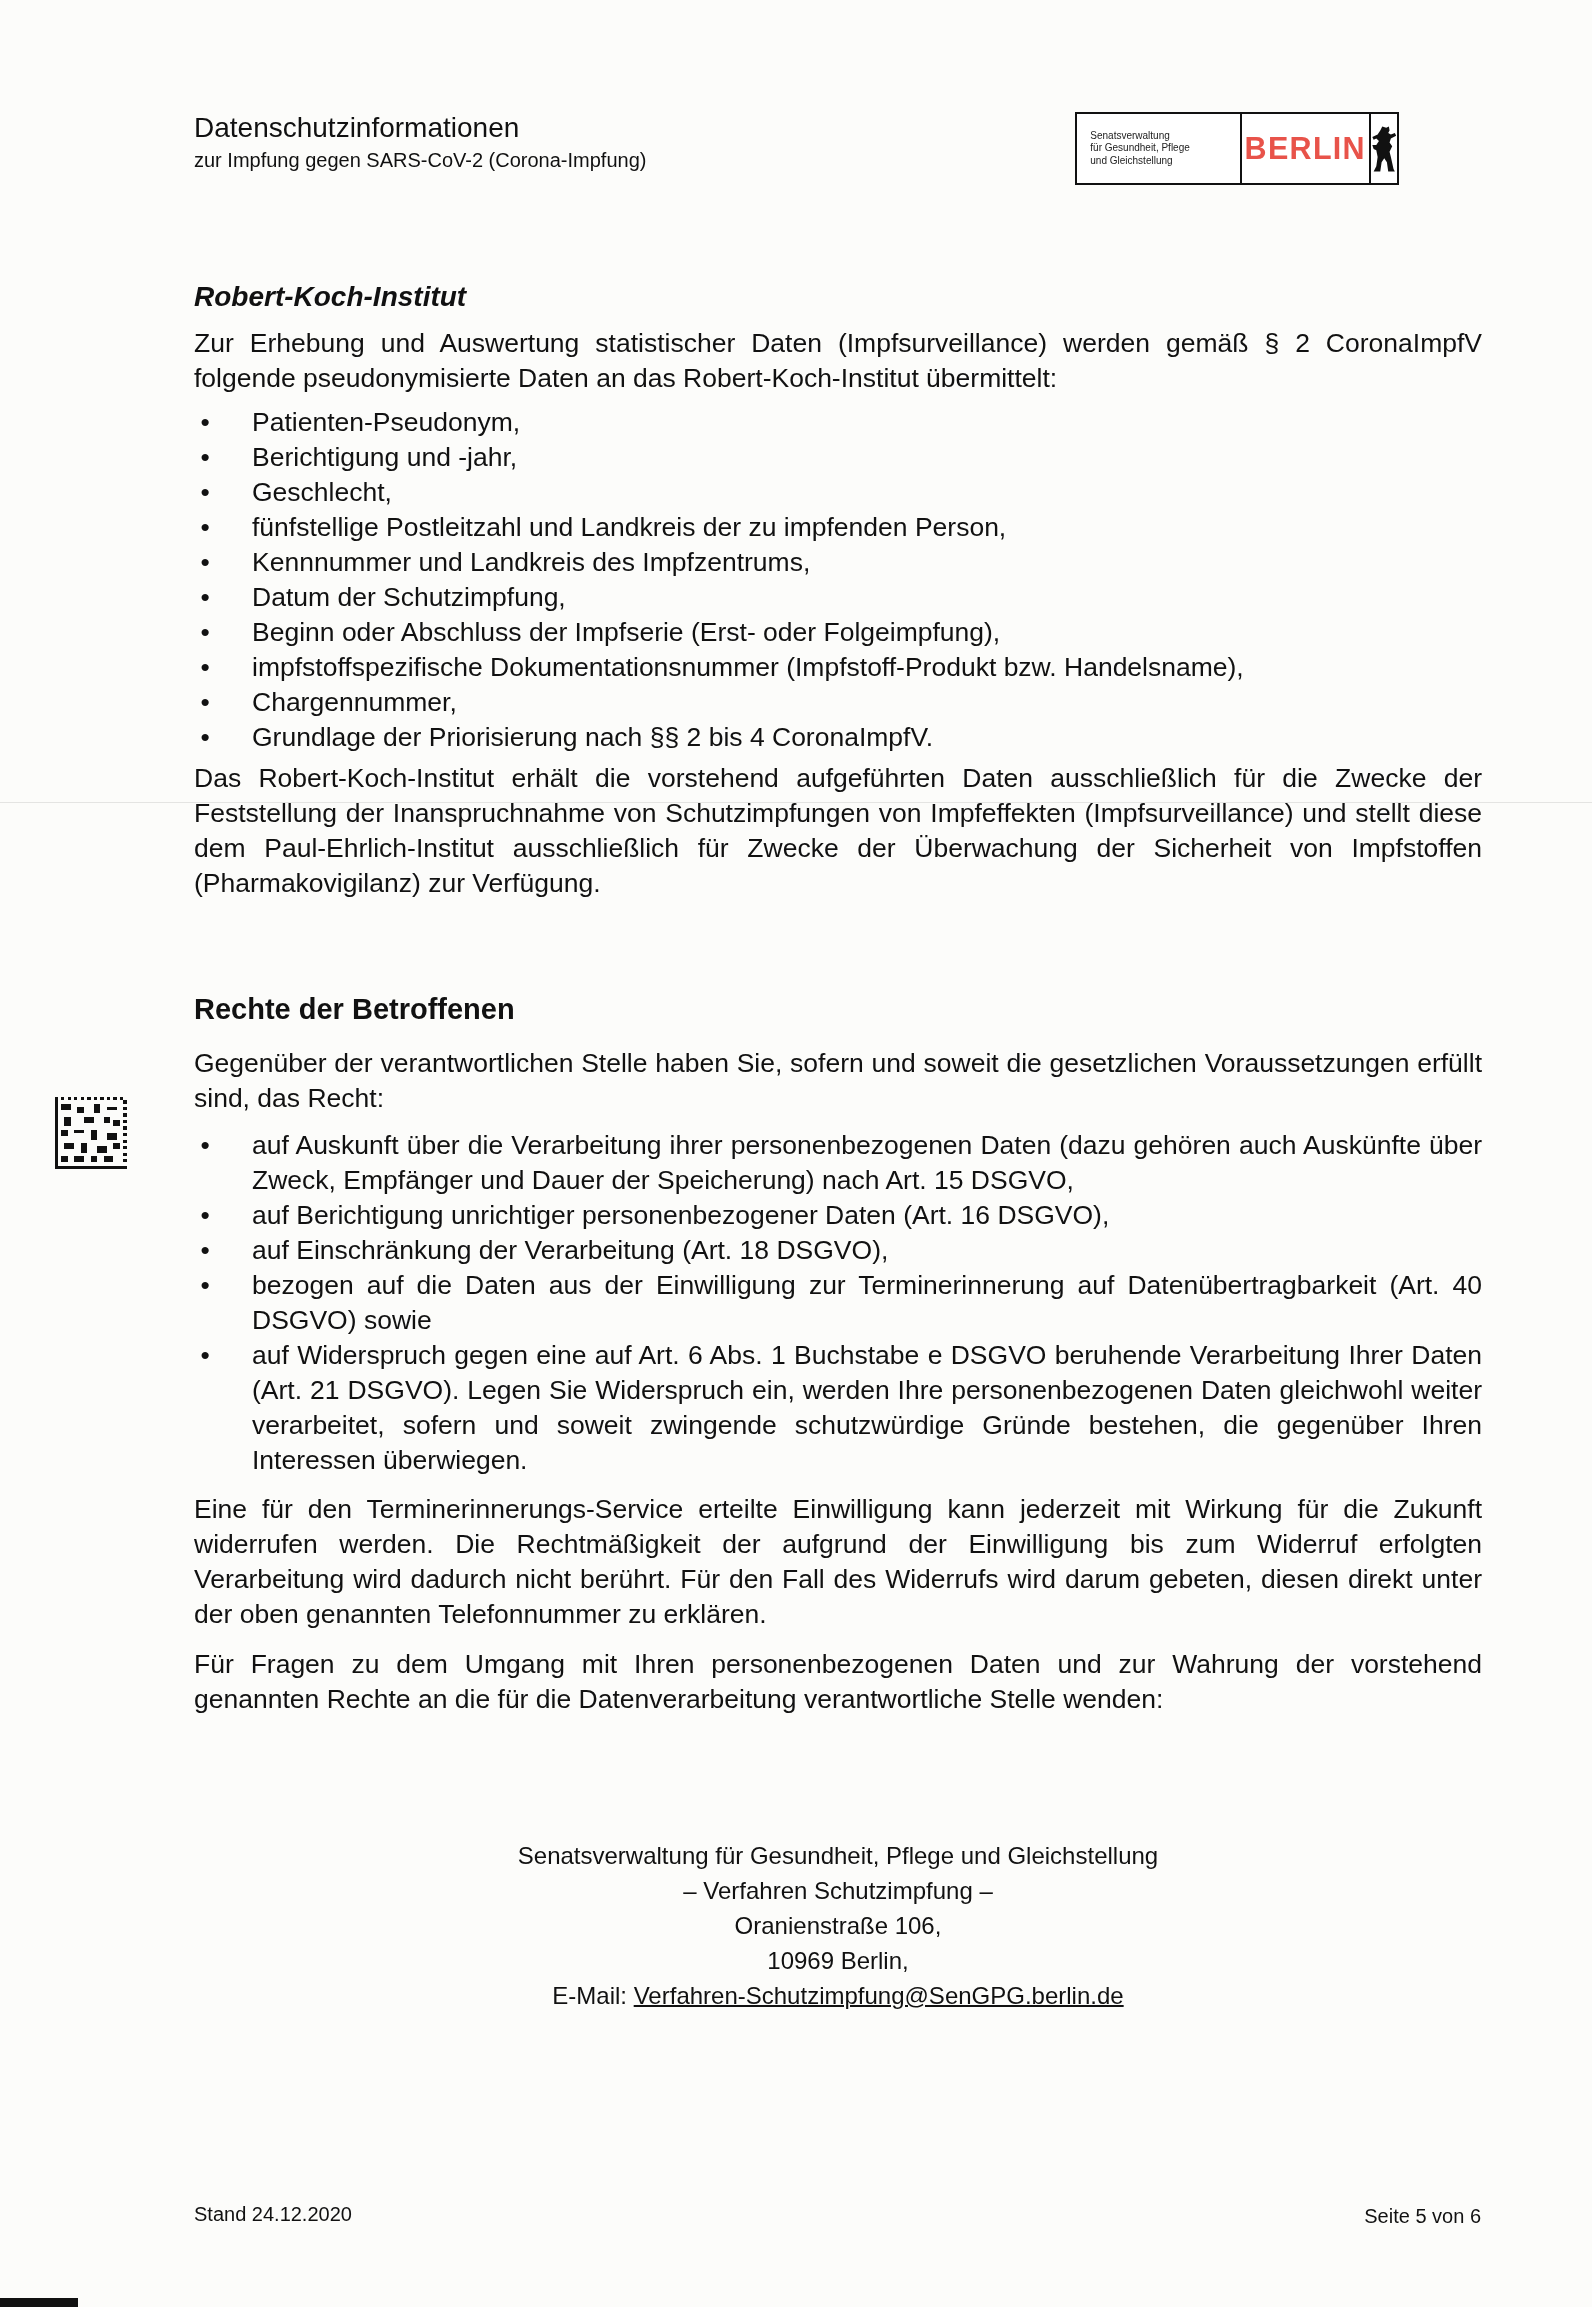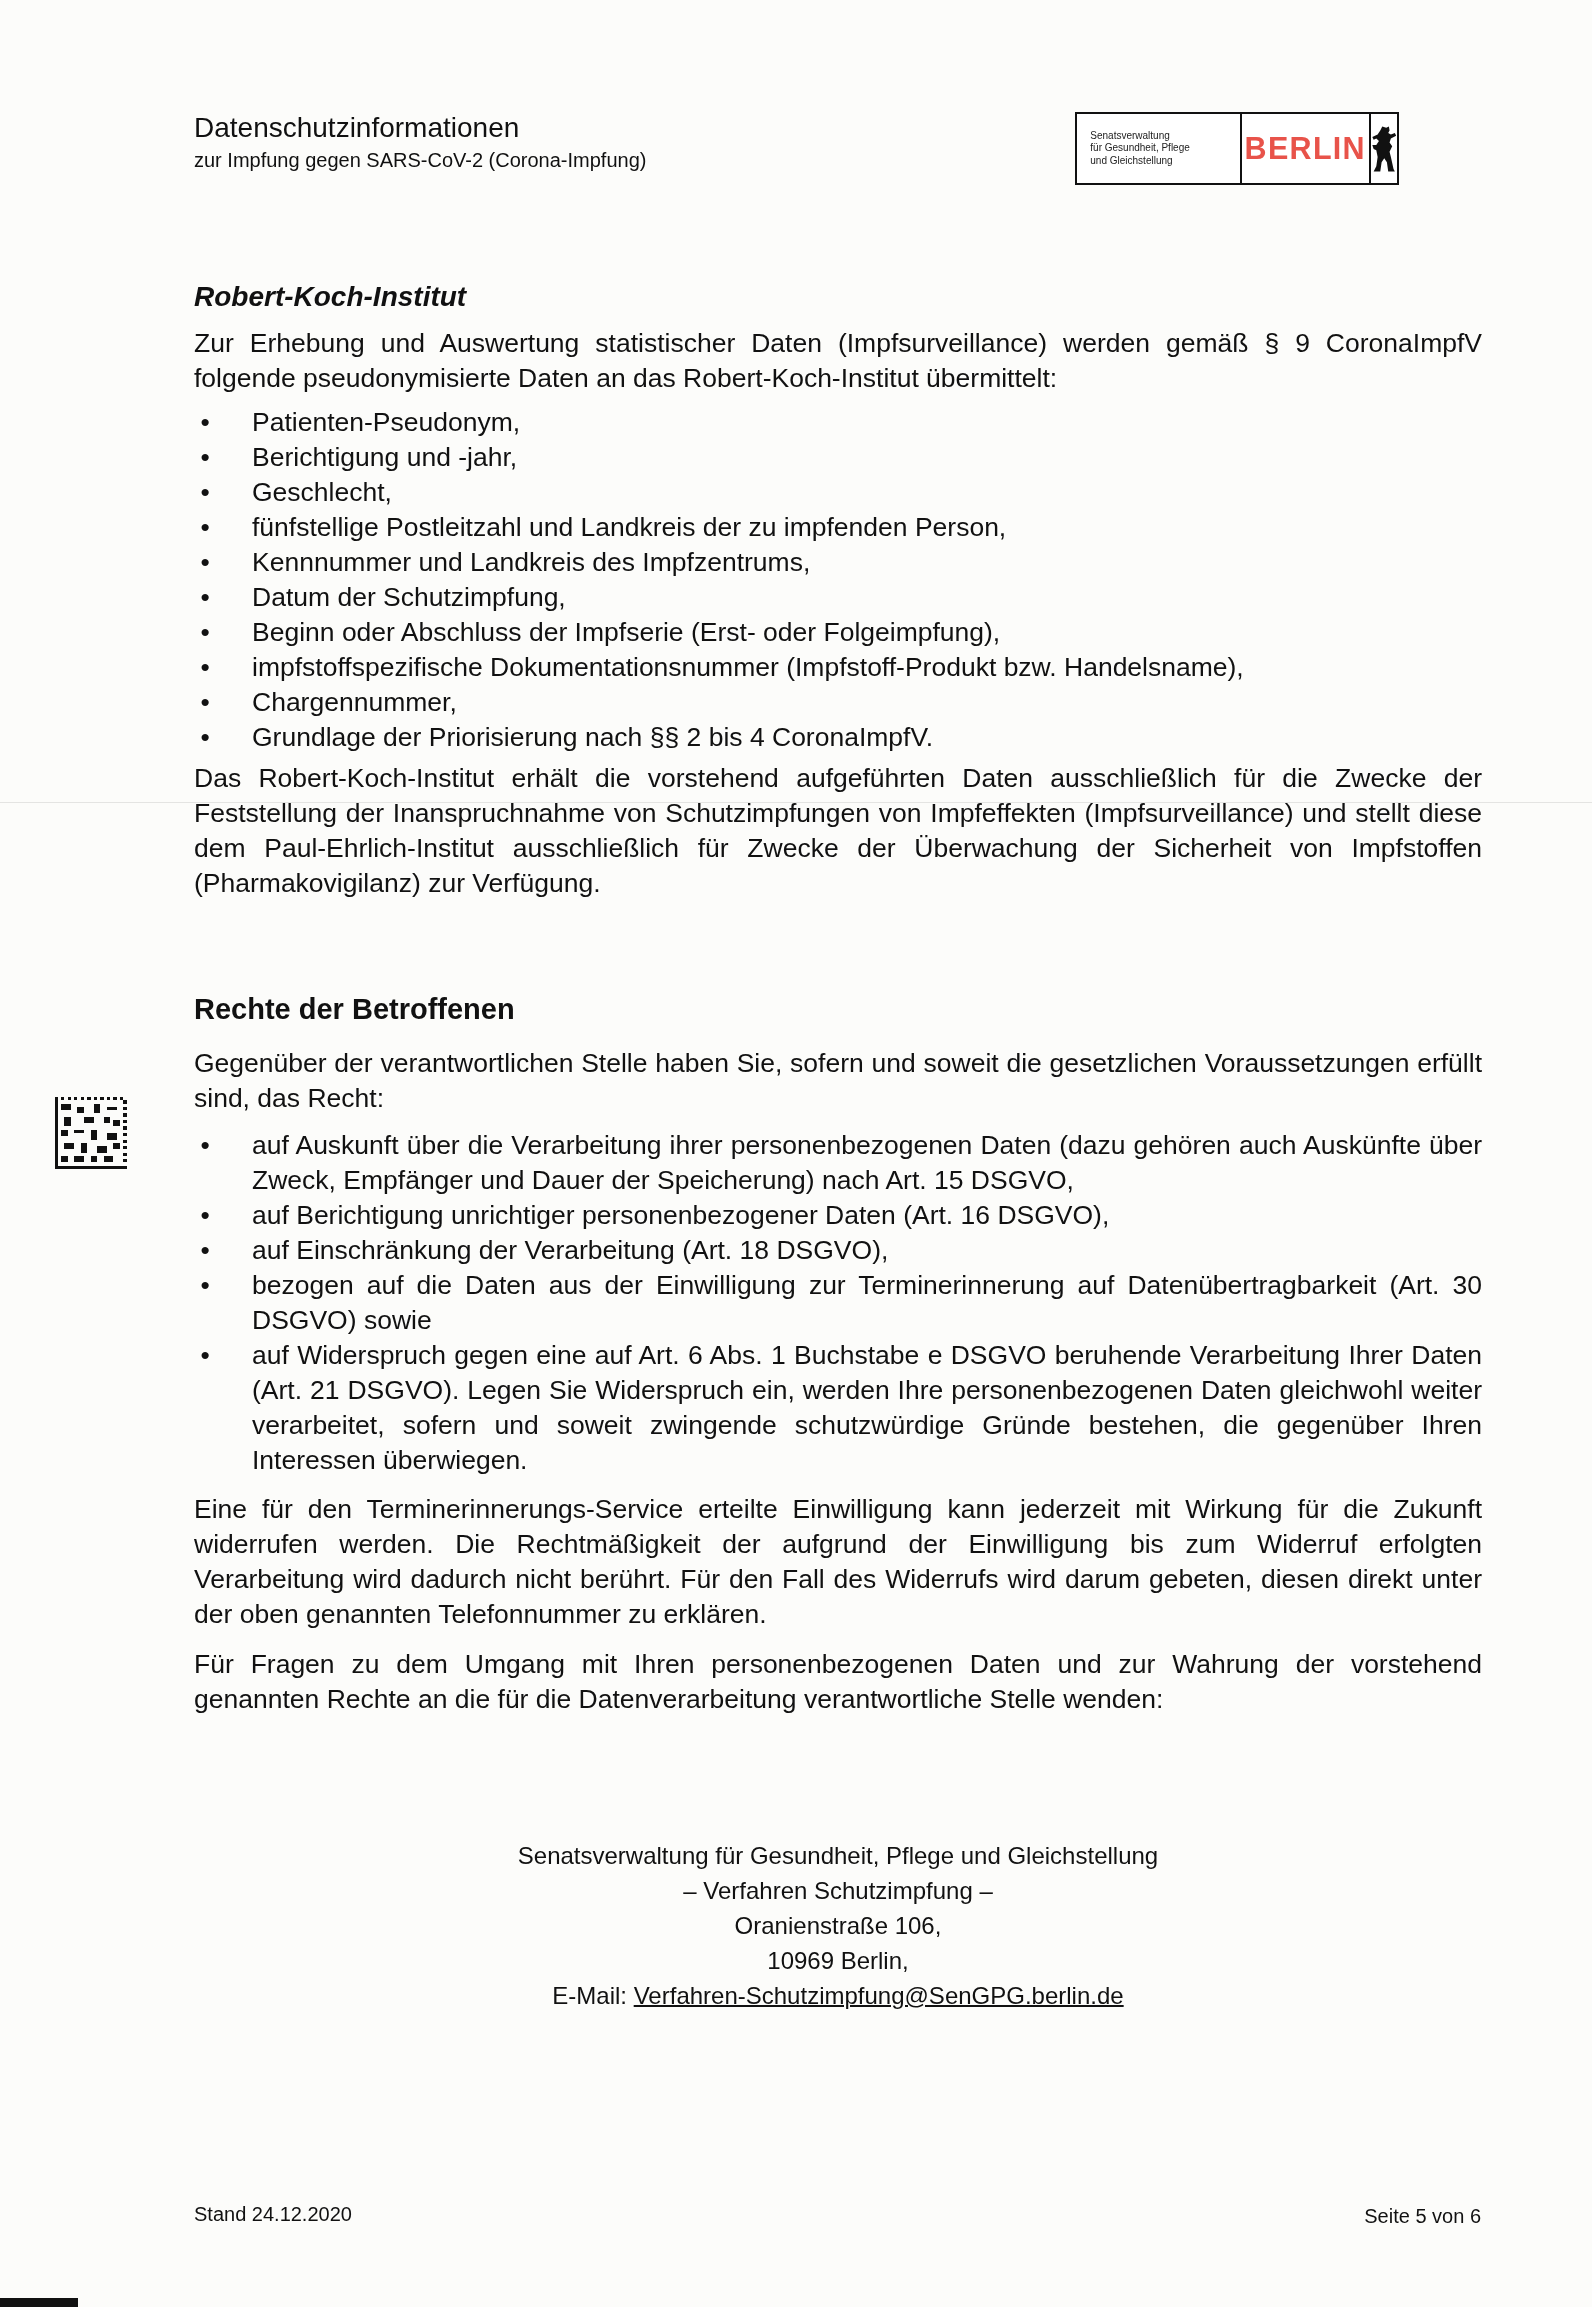--- a/index.html
+++ b/index.html
@@ -64,21 +64,21 @@
     <div class="cell city">BERLIN</div>
     <div class="cell bear">
       <svg width="26.5" height="48" viewBox="0 0 40 72">
         <path d="M17 2 L23 4 L27 2 L28 8 L26 12 L30 14 L36 12 L38 16 L30 20 L28 26 L32 32 L28 40 L30 48 L34 66 L36 70 L26 70 L24 56 L20 50 L16 56 L14 70 L4 70 L8 62 L10 48 L8 38 L4 36 L2 30 L8 30 L12 24 L8 20 L4 22 L2 18 L10 14 L14 8 Z" fill="#111"></path>
       </svg>
     </div>
   </div>
 
   <div class="content" style="top: 279px;">
     <div class="h-italic" style="margin-bottom: 12px;">Robert-Koch-Institut</div>
-    <div class="just" style="margin-bottom: 9.3px;">Zur Erhebung und Auswertung statistischer Daten (Impfsurveillance) werden gemäß § 9 CoronaImpfV folgende pseudonymisierte Daten an das Robert-Koch-Institut übermittelt:</div>
+    <div class="just" style="margin-bottom: 9.3px;">Zur Erhebung und Auswertung statistischer Daten (Impfsurveillance) werden gemäß § 2 CoronaImpfV folgende pseudonymisierte Daten an das Robert-Koch-Institut übermittelt:</div>
     <ul class="bullets">
       <li>Patienten-Pseudonym,</li>
       <li>Berichtigung und -jahr,</li>
       <li>Geschlecht,</li>
       <li>fünfstellige Postleitzahl und Landkreis der zu impfenden Person,</li>
       <li>Kennnummer und Landkreis des Impfzentrums,</li>
       <li>Datum der Schutzimpfung,</li>
       <li>Beginn oder Abschluss der Impfserie (Erst- oder Folgeimpfung),</li>
       <li>impfstoffspezifische Dokumentationsnummer (Impfstoff-Produkt bzw. Handelsname),</li>
       <li>Chargennummer,</li>
@@ -134,21 +134,21 @@
     </svg>
   </div>
 
   <div class="content" style="top: 992px;">
     <div class="h-bold" style="margin-bottom: 18.6px;">Rechte der Betroffenen</div>
     <div class="just" style="margin-bottom: 12px;">Gegenüber der verantwortlichen Stelle haben Sie, sofern und soweit die gesetzlichen Voraussetzungen erfüllt sind, das Recht:</div>
     <ul class="bullets">
       <li>auf Auskunft über die Verarbeitung ihrer personenbezogenen Daten (dazu gehören auch Auskünfte über Zweck, Empfänger und Dauer der Speicherung) nach Art. 15 DSGVO,</li>
       <li>auf Berichtigung unrichtiger personenbezogener Daten (Art. 16 DSGVO),</li>
       <li>auf Einschränkung der Verarbeitung (Art. 18 DSGVO),</li>
-      <li>bezogen auf die Daten aus der Einwilligung zur Terminerinnerung auf Datenübertragbarkeit (Art. 30 DSGVO) sowie</li>
+      <li>bezogen auf die Daten aus der Einwilligung zur Terminerinnerung auf Datenübertragbarkeit (Art. 40 DSGVO) sowie</li>
       <li>auf Widerspruch gegen eine auf Art. 6 Abs. 1 Buchstabe e DSGVO beruhende Verarbeitung Ihrer Daten (Art. 21 DSGVO). Legen Sie Widerspruch ein, werden Ihre personenbezogenen Daten gleichwohl weiter verarbeitet, sofern und soweit zwingende schutzwürdige Gründe bestehen, die gegenüber Ihren Interessen überwiegen.</li>
     </ul>
     <div class="just" style="margin-top: 14.6px;">Eine für den Terminerinnerungs-Service erteilte Einwilligung kann jederzeit mit Wirkung für die Zukunft widerrufen werden. Die Rechtmäßigkeit der aufgrund der Einwilligung bis zum Widerruf erfolgten Verarbeitung wird dadurch nicht berührt. Für den Fall des Widerrufs wird darum gebeten, diesen direkt unter der oben genannten Telefonnummer zu erklären.</div>
     <div class="just" style="margin-top: 14.6px;">Für Fragen zu dem Umgang mit Ihren personenbezogenen Daten und zur Wahrung der vorstehend genannten Rechte an die für die Datenverarbeitung verantwortliche Stelle wenden:</div>
   </div>
 
   <div class="addr">
     <div>Senatsverwaltung für Gesundheit, Pflege und Gleichstellung</div>
     <div>– Verfahren Schutzimpfung –</div>
     <div>Oranienstraße 106,</div>

